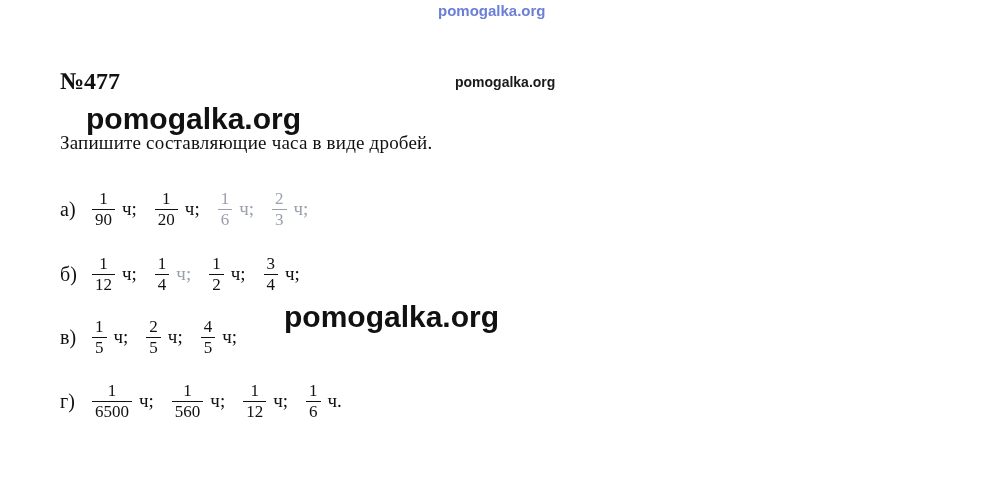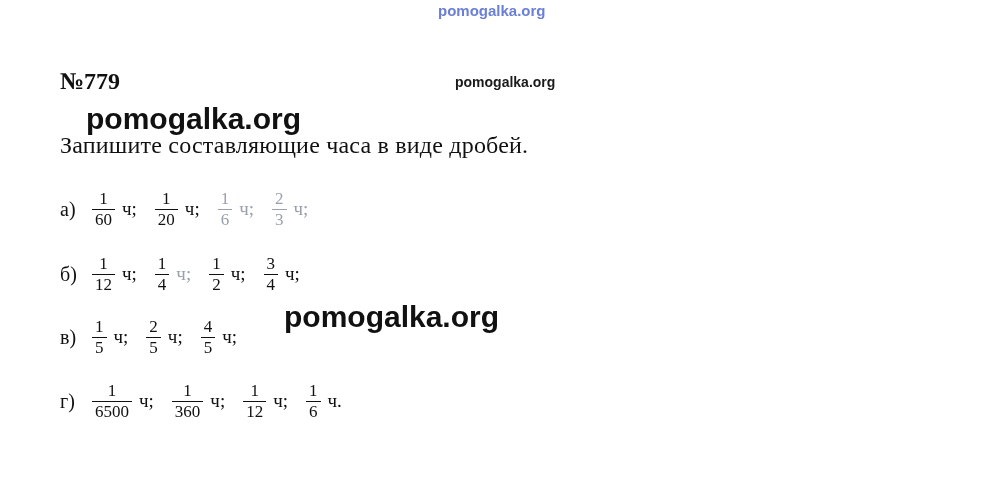--- a/index.html
+++ b/index.html
@@ -61,21 +61,21 @@
     top: 68px;
     font-size: 24px;
     font-weight: bold;
     letter-spacing: 0px;
   }
 
   .prompt {
     position: absolute;
     left: 60px;
     top: 132px;
-    font-size: 24px;
+    font-size: 19px;
     letter-spacing: 0.2px;
     white-space: nowrap;
   }
 
   
   .row {
     position: absolute;
     left: 60px;
     display: flex;
     align-items: center;
@@ -125,32 +125,32 @@
   .faded .den { border-top-color: #9aa0ad; }
 </style>
 </head>
 <body>
 
 <div class="page">
 
   <div class="wm wm-top">pomogalka.org</div>
   <div class="wm wm-small-dark">pomogalka.org</div>
 
-  <div class="task-number">№779</div>
+  <div class="task-number">№477</div>
 
   <div class="wm wm-big-1">pomogalka.org</div>
 
   <div class="prompt">Запишите составляющие часа в виде дробей.</div>
 
   <div class="row row-a">
     <span class="row-label">а)</span>
     <span class="item">
       <span class="frac">
         <span class="num">1</span>
-        <span class="den">60</span>
+        <span class="den">90</span>
       </span>
       <span class="unit">ч;</span>
     </span>
     <span class="item">
       <span class="frac">
         <span class="num">1</span>
         <span class="den">20</span>
       </span>
       <span class="unit">ч;</span>
     </span>
@@ -232,21 +232,21 @@
     <span class="item">
       <span class="frac">
         <span class="num">1</span>
         <span class="den">6500</span>
       </span>
       <span class="unit">ч;</span>
     </span>
     <span class="item">
       <span class="frac">
         <span class="num">1</span>
-        <span class="den">360</span>
+        <span class="den">560</span>
       </span>
       <span class="unit">ч;</span>
     </span>
     <span class="item">
       <span class="frac">
         <span class="num">1</span>
         <span class="den">12</span>
       </span>
       <span class="unit">ч;</span>
     </span>

